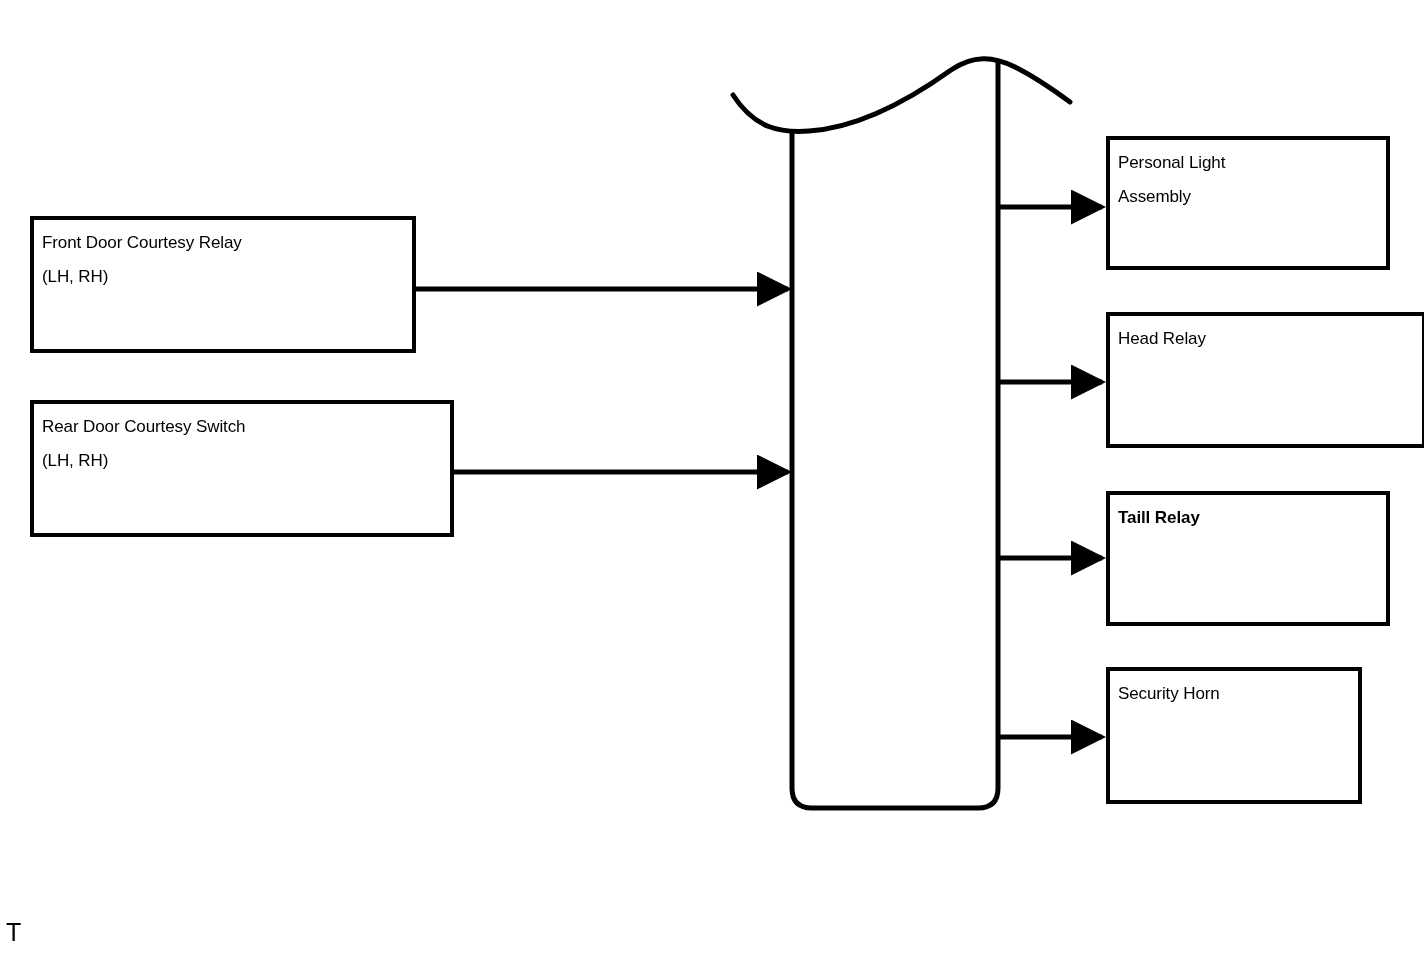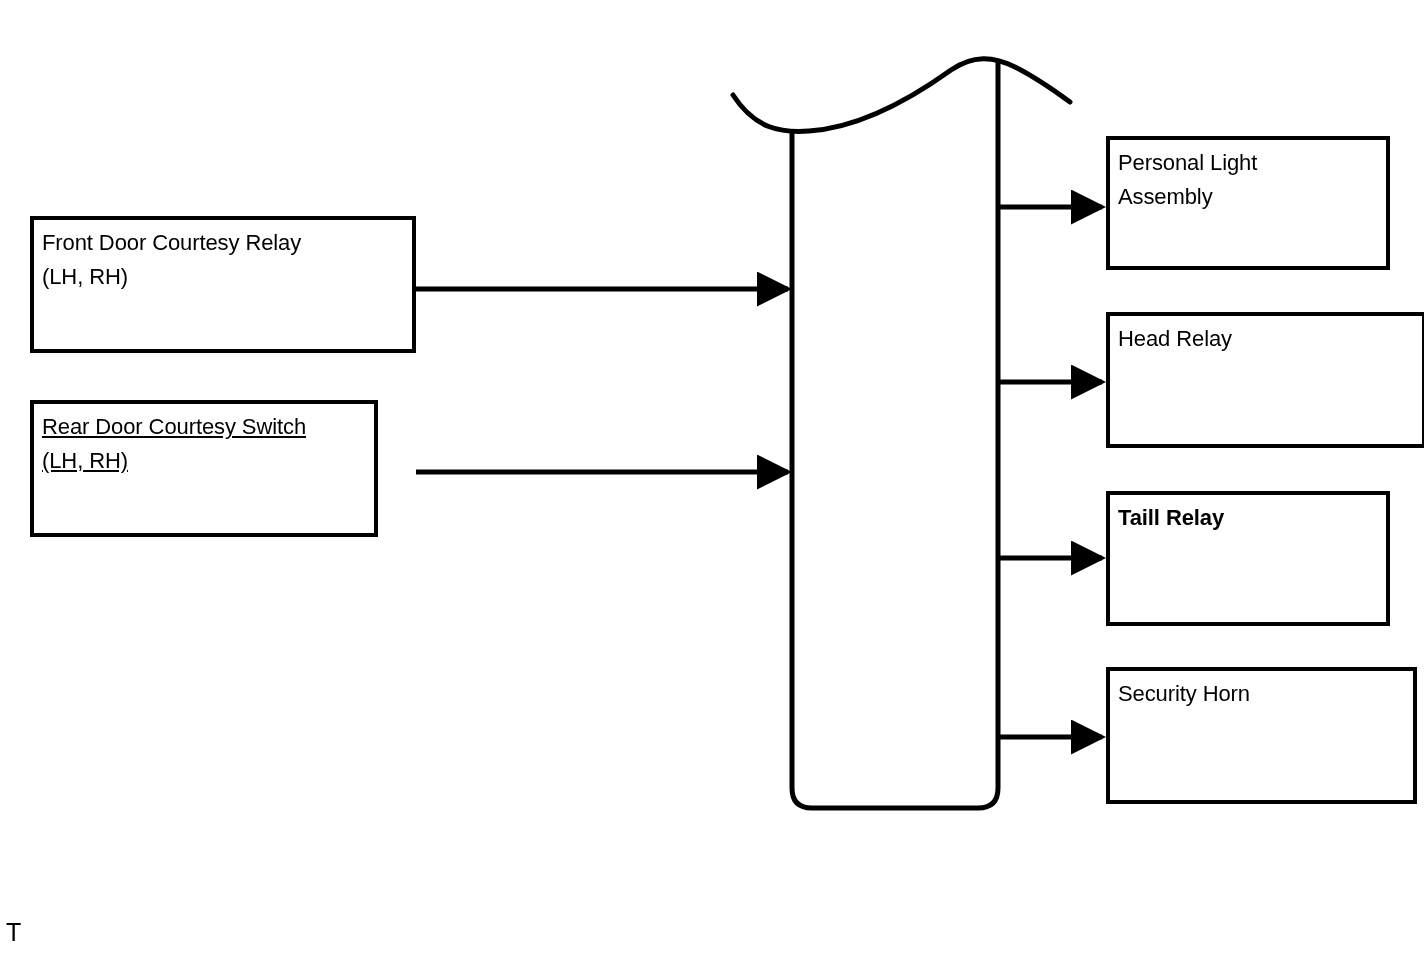--- a/index.html
+++ b/index.html
@@ -21,34 +21,34 @@
   }
   .node-box {
     position: absolute;
     box-sizing: border-box;
     border: 4px solid #000000;
     background: #ffffff;
     padding: 6px 0 0 8px;
   }
   .node-label {
     font-family: "Liberation Sans", sans-serif;
-    font-size: 22px;
+    font-size: 17px;
     line-height: 34px;
     color: #000000;
     white-space: pre-line;
     letter-spacing: -0.1px;
   }
   
   #node-front-door { left: 30px;  top: 216px; width: 386px; height: 137px; }
-  #node-rear-door  { left: 30px;  top: 400px; width: 348px; height: 137px; text-decoration: underline; }
+  #node-rear-door  { left: 30px;  top: 400px; width: 424px; height: 137px; }
   
   #node-personal-light { left: 1106px; top: 136px; width: 284px; height: 134px; }
   #node-head-relay     { left: 1106px; top: 312px; width: 320px; height: 136px; }
   #node-taill-relay    { left: 1106px; top: 491px; width: 284px; height: 135px; font-weight: bold; }
-  #node-security-horn  { left: 1106px; top: 667px; width: 311px; height: 137px; }
+  #node-security-horn  { left: 1106px; top: 667px; width: 256px; height: 137px; }
 
   
   #central-channel {
     position: absolute;
     left: 725px;
     top: 45px;
     width: 355px;
     height: 775px;
   }
   #central-channel svg { display: block; }

